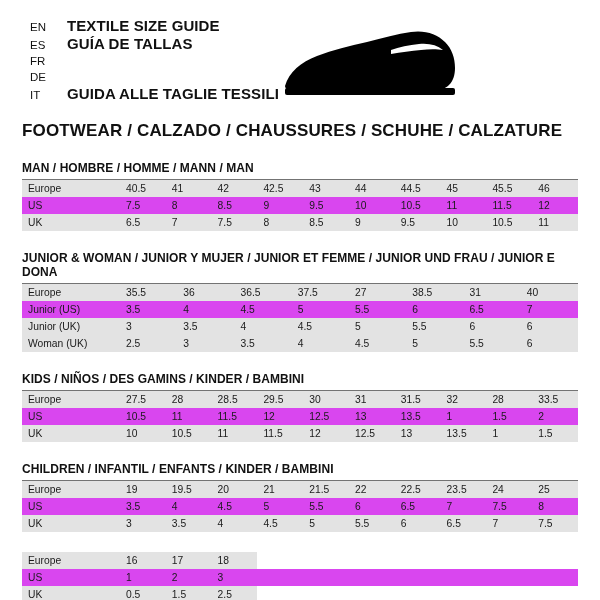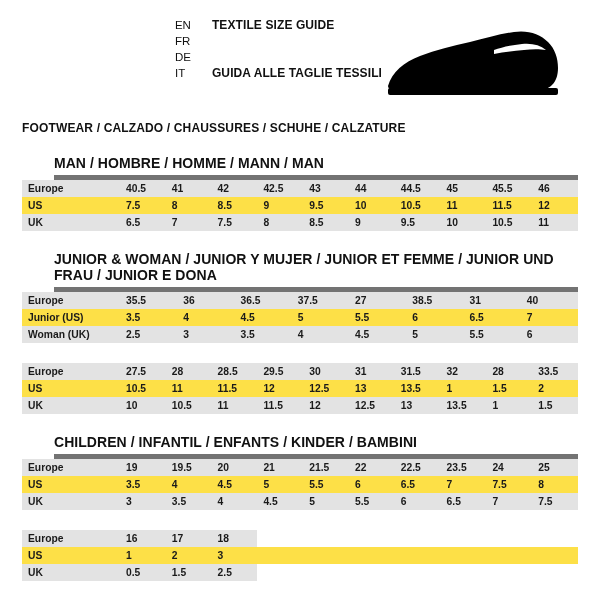--- a/index.html
+++ b/index.html
@@ -19,94 +19,92 @@
     width: 600px;
     height: 600px;
     box-sizing: border-box;
     padding: 18px 22px 0 22px;
   }
 
   
   .header {
     display: flex;
     align-items: flex-start;
-    justify-content: flex-end;
+    justify-content: flex-start;
     margin-left: 8px;
   }
   .lang-list {
     display: block;
   }
   .lang-row {
     display: flex;
     align-items: baseline;
     line-height: 15.5px;
     margin-bottom: 0.5px;
   }
   .lang-code {
     width: 37px;
     flex: 0 0 37px;
     font-size: 11.5px;
     font-weight: 400;
     color: #111;
   }
   .lang-title {
-    font-size: 12px;
+    font-size: 15px;
     font-weight: 700;
     color: #111;
     letter-spacing: 0.1px;
   }
 
   
   .shoe-wrap {
     margin-right: 18px;
     margin-top: 10px;
   }
 
   .section-title {
     margin-top: 17px;
-    font-size: 12px;
+    font-size: 17px;
     font-weight: 700;
     letter-spacing: 0.15px;
     color: #111;
   }
 
   
   .group {
     margin-top: 20px;
   }
   .group-heading {
-    font-size: 14px;
+    font-size: 12px;
     font-weight: 700;
     color: #111;
-    border-bottom: 5px solid #737373;
+    border-bottom: 1px solid #737373;
     padding-bottom: 4px;
     margin-bottom: 0;
     letter-spacing: 0.05px;
-    margin-left: 32px;
   }
   table.size-table {
     border-collapse: collapse;
     width: 100%;
     table-layout: fixed;
-    font-weight: bold;
   }
   table.size-table td {
     font-size: 10.3px;
     color: #1a1a1a;
     height: 17px;
     padding: 0 0 0 6px;
     vertical-align: middle;
     border: none;
     white-space: nowrap;
   }
   table.size-table tr.shaded td {
     background: #e3e3e3;
   }
   table.size-table tr.plain td {
-    background: #fde047;
+    background: #d946ef;
   }
   table.size-table td.label {
     width: 92px;
   }
 
   
   .babies-wrap table.size-table td {
     height: 17px;
   }
 </style>
@@ -114,20 +112,24 @@
 <body>
 
 <div class="page">
 
   <div class="header">
 
     <div class="lang-list">
       <div class="lang-row">
         <span class="lang-code">EN</span>
         <span class="lang-title">TEXTILE SIZE GUIDE</span>
+      </div>
+      <div class="lang-row">
+        <span class="lang-code">ES</span>
+        <span class="lang-title">GUÍA DE TALLAS</span>
       </div>
       <div class="lang-row">
         <span class="lang-code">FR</span>
       </div>
       <div class="lang-row">
         <span class="lang-code">DE</span>
       </div>
       <div class="lang-row">
         <span class="lang-code">IT</span>
         <span class="lang-title">GUIDA ALLE TAGLIE TESSILI</span>
@@ -213,35 +215,47 @@
         <td>3.5</td>
         <td>4</td>
         <td>4.5</td>
         <td>5</td>
         <td>5.5</td>
         <td>6</td>
         <td>6.5</td>
         <td>7</td>
       </tr>
       <tr class="shaded">
+        <td class="label">Junior (UK)</td>
+        <td>3</td>
+        <td>3.5</td>
+        <td>4</td>
+        <td>4.5</td>
+        <td>5</td>
+        <td>5.5</td>
+        <td>6</td>
+        <td>6</td>
+      </tr>
+      <tr class="shaded">
         <td class="label">Woman (UK)</td>
         <td>2.5</td>
         <td>3</td>
         <td>3.5</td>
         <td>4</td>
         <td>4.5</td>
         <td>5</td>
         <td>5.5</td>
         <td>6</td>
       </tr>
     </tbody>
       </table>
   </div>
 
   <div class="group">
+    <div class="group-heading">KIDS / NIÑOS / DES GAMINS / KINDER / BAMBINI</div>
     <table class="size-table">
       <tbody>
           <tr class="shaded">
         <td class="label">Europe</td>
         <td>27.5</td>
         <td>28</td>
         <td>28.5</td>
         <td>29.5</td>
         <td>30</td>
         <td>31</td>

